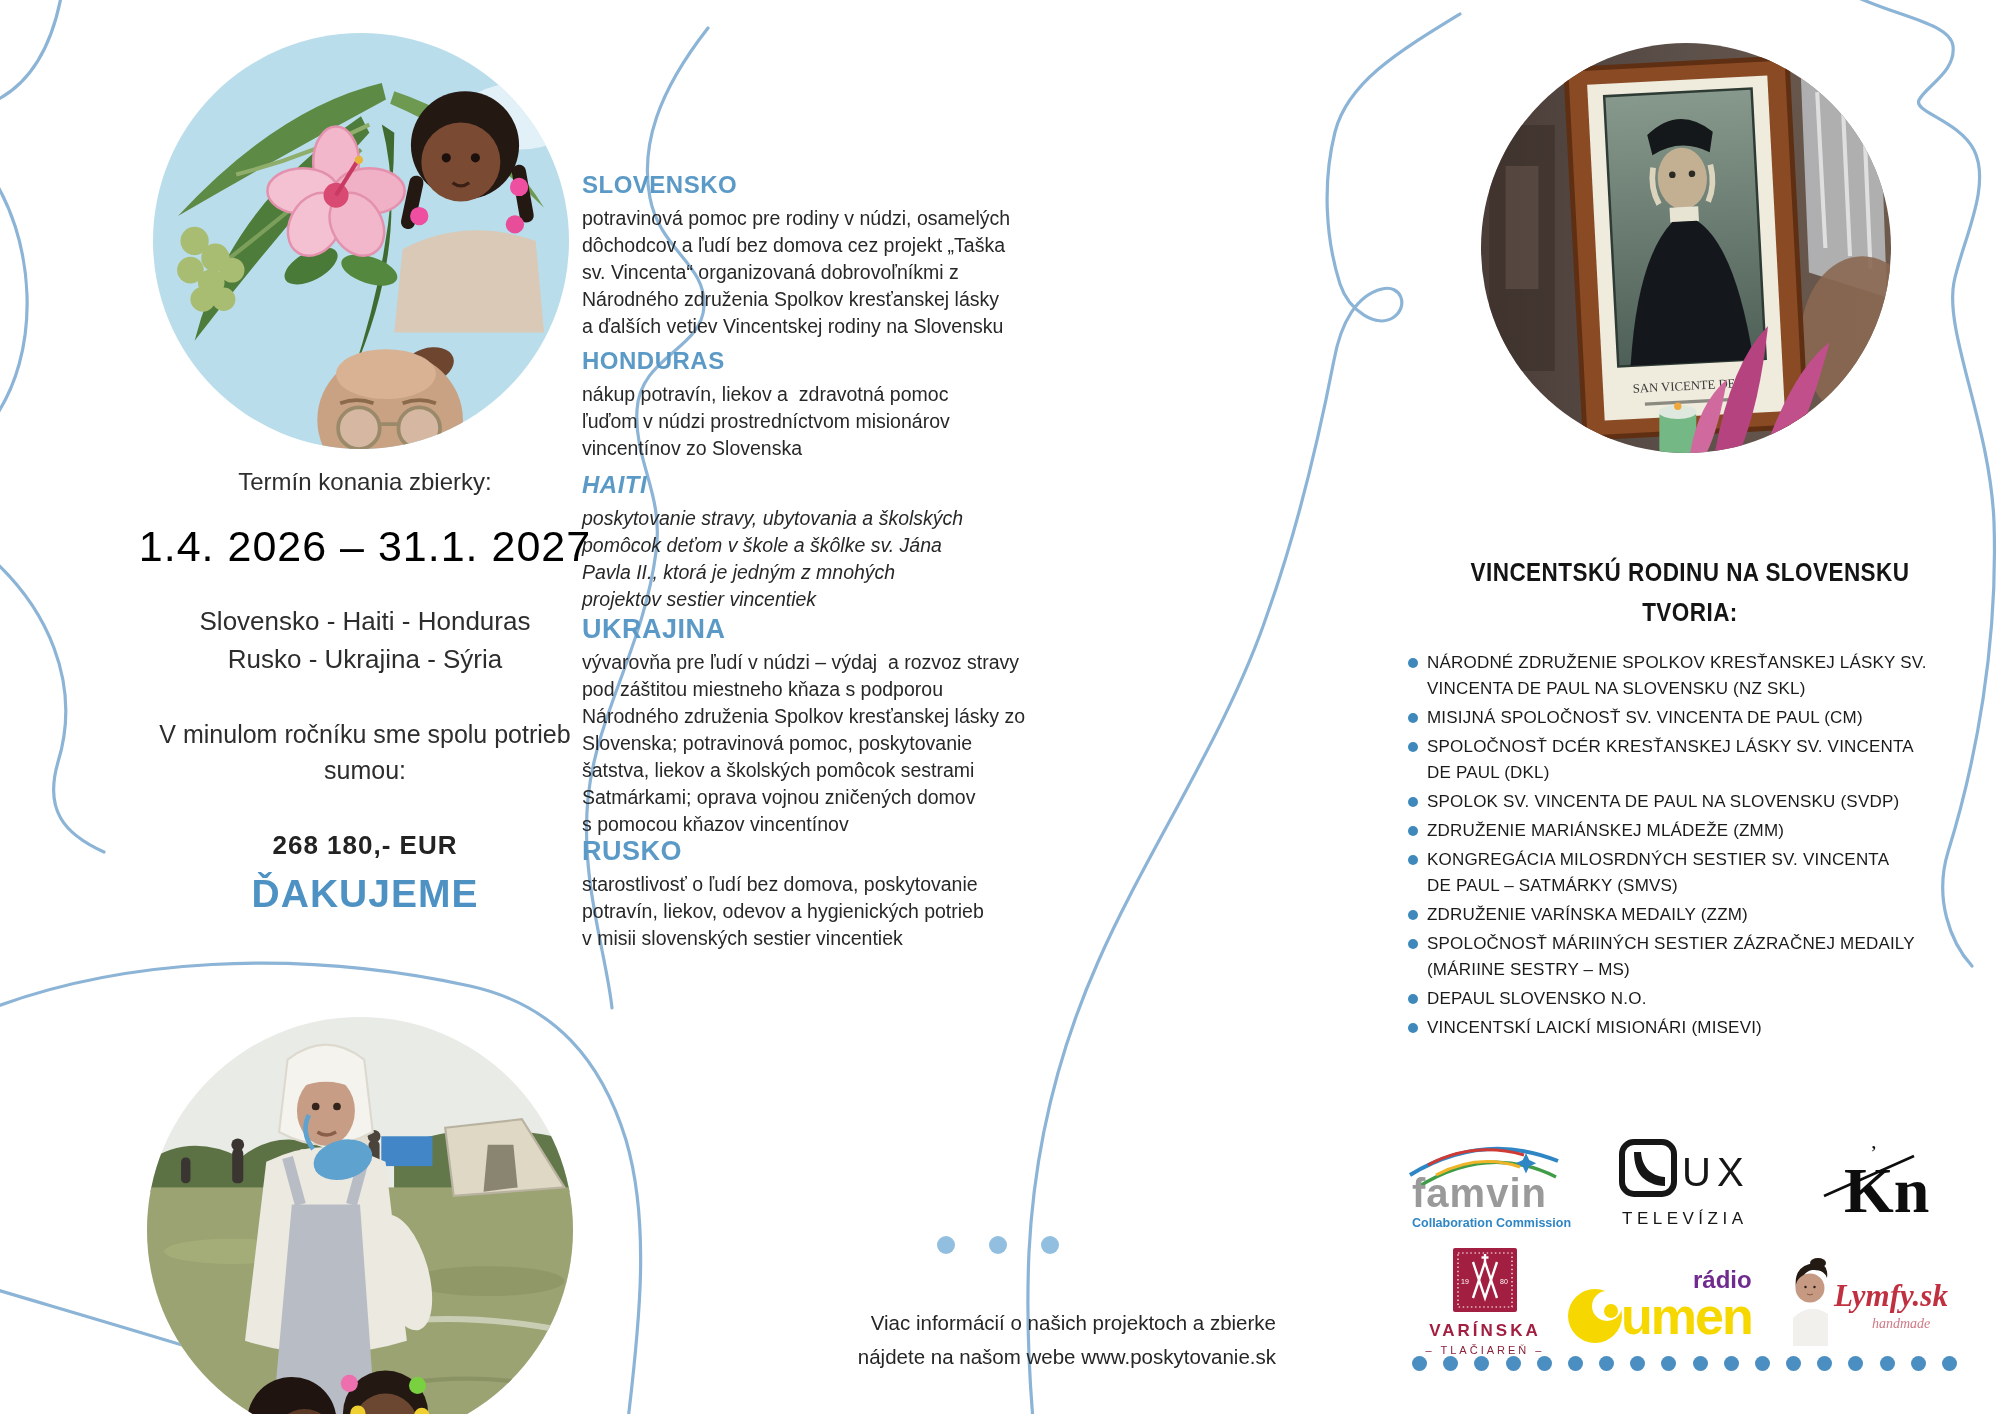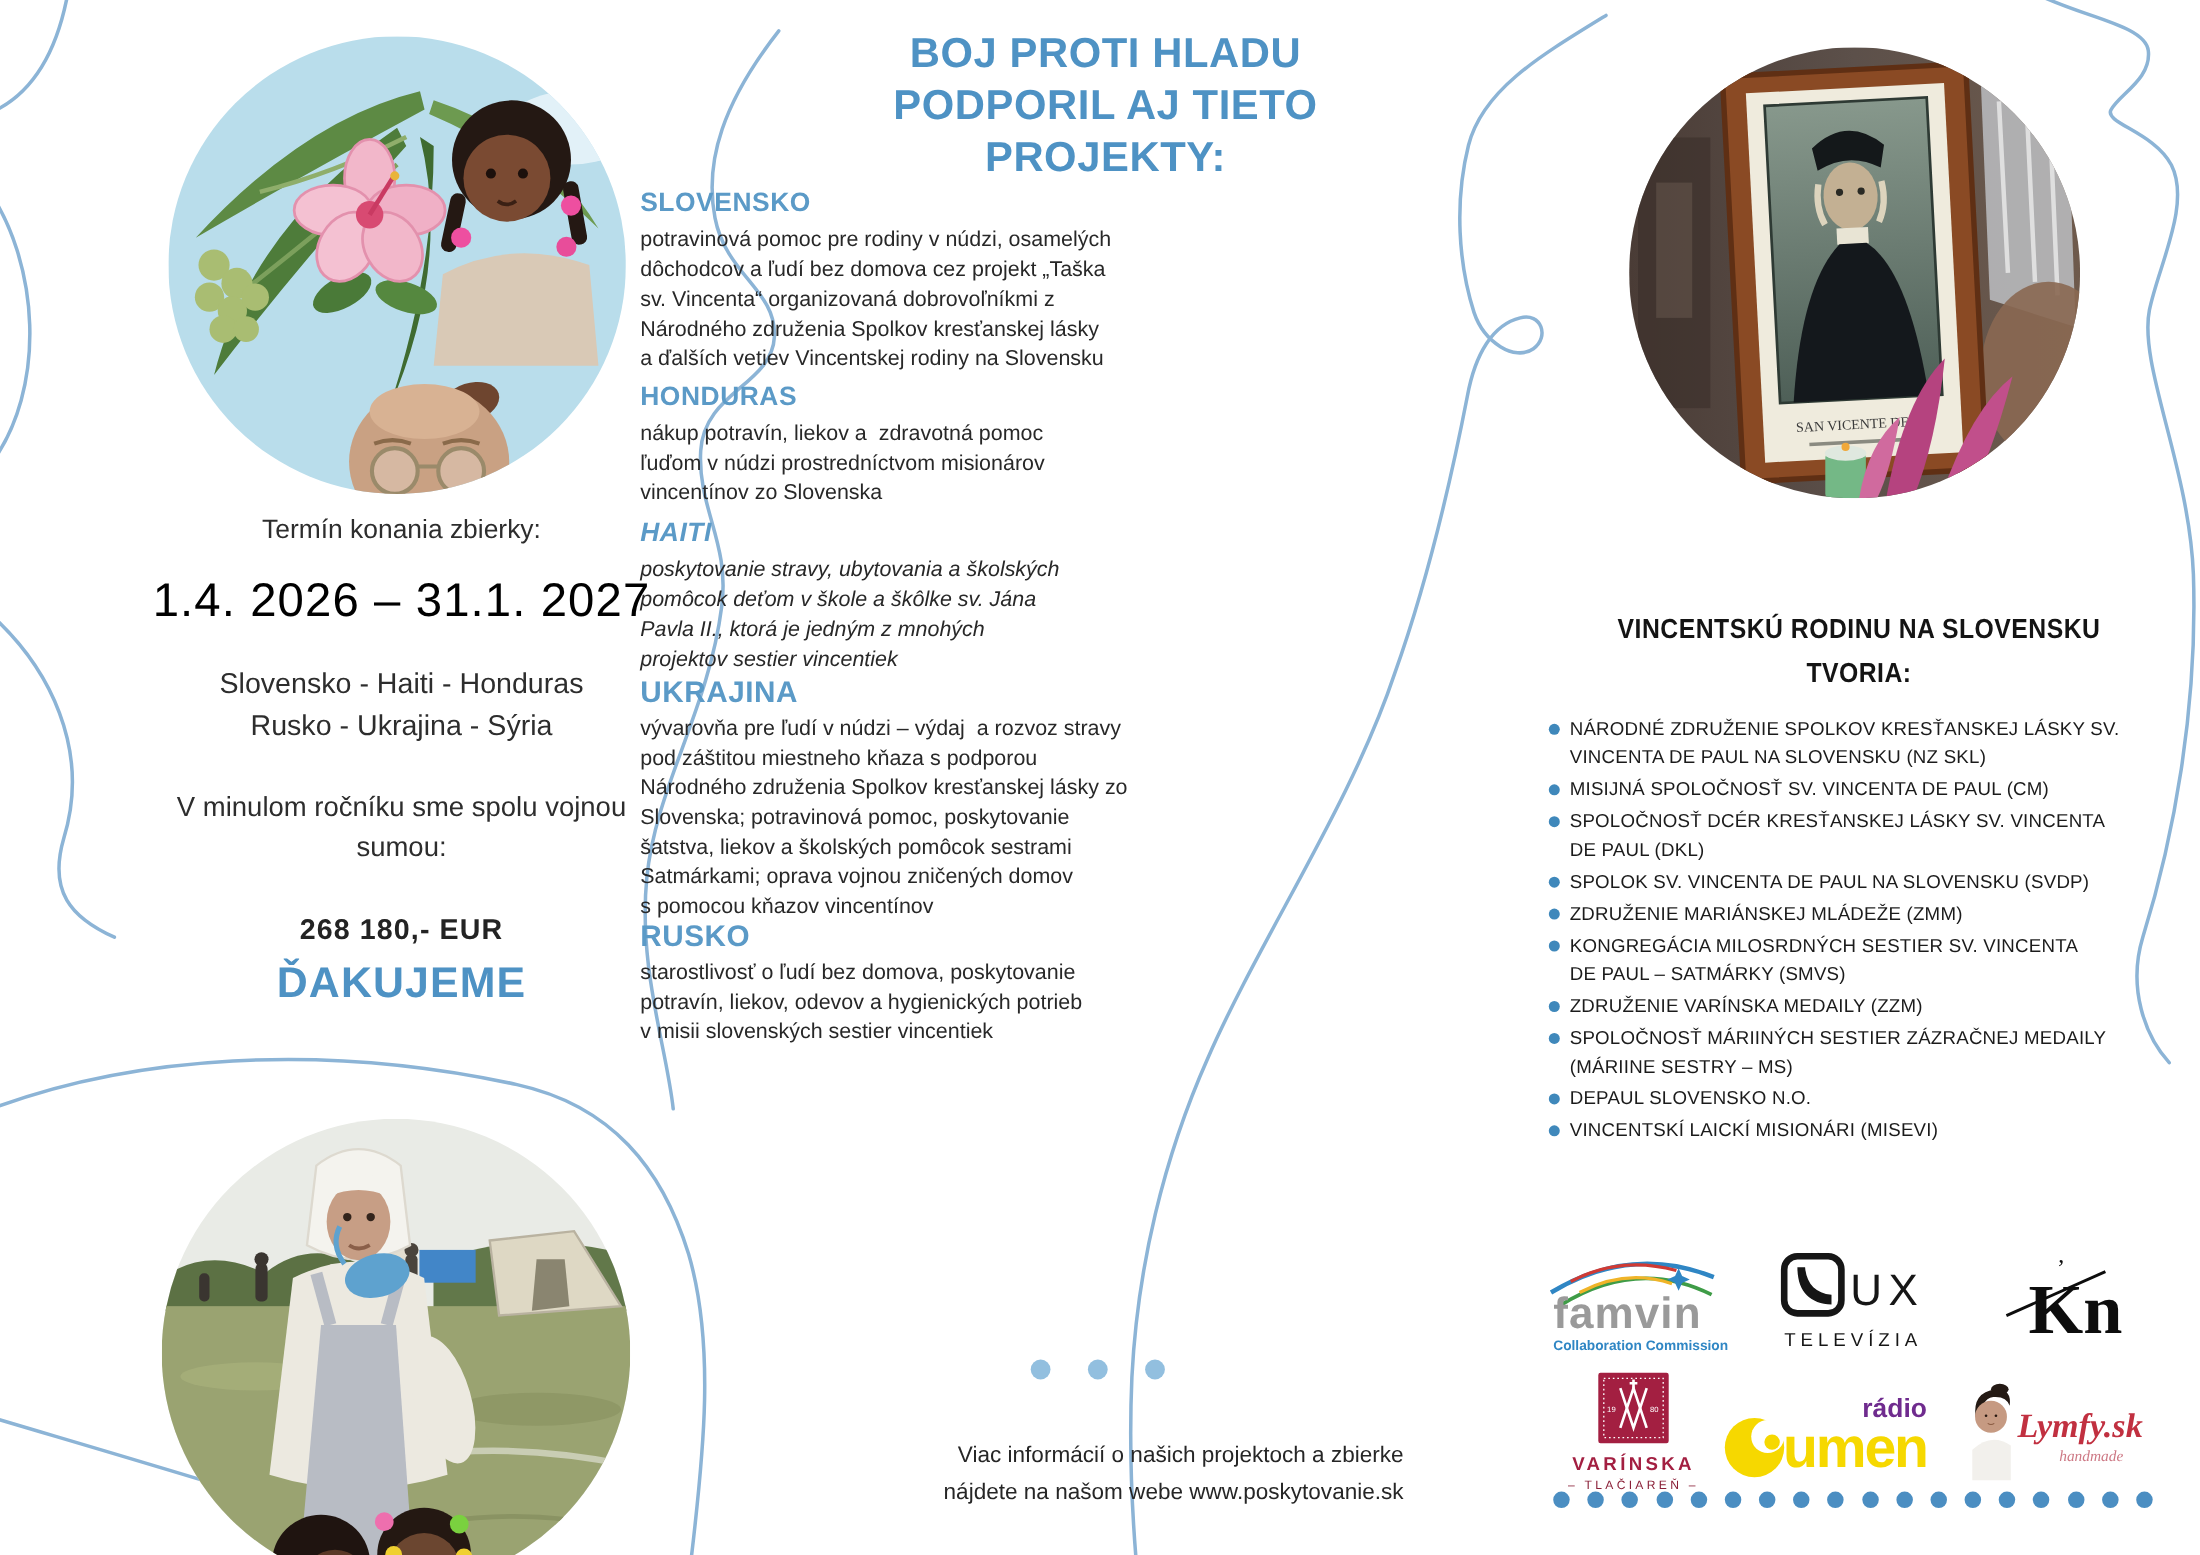--- a/index.html
+++ b/index.html
@@ -114,21 +114,21 @@
         <path d="M60,89 Q64,87.5 68,89" stroke="#8a6a4a" stroke-width=".9" fill="none"></path>
         <path d="M49,103 Q57,107 65,103 L65,100 Q57,104 49,100 Z" fill="#a58264"></path>
       </g>
     </svg>
   </div>
 
   <div class="abs left-text term-label">Termín konania zbierky:</div>
   <div class="abs left-text term-dates">1.4. 2026 – 31.1. 2027</div>
   <div class="abs left-text countries">Slovensko - Haiti - Honduras
 Rusko - Ukrajina - Sýria</div>
-  <div class="abs left-text lastyear">V minulom ročníku sme spolu vojnou
+  <div class="abs left-text lastyear">V minulom ročníku sme spolu potrieb
 sumou:</div>
   <div class="abs left-text amount">268 180,- EUR</div>
   <div class="abs left-text thanks">ĎAKUJEME</div>
 
   <div class="abs photo-circle" style="left:147px;top:1017px;width:426px;height:426px;">
     <svg viewBox="0 0 100 100" preserveAspectRatio="none">
       <rect width="100" height="100" fill="#e9ebe6"></rect>
       <path d="M0,34 Q10,27 22,33 Q32,25 44,32 L44,41 L0,41 Z" fill="#5c7144"></path>
       <path d="M58,31 Q75,23 100,29 L100,41 L58,41 Z" fill="#62784a"></path>
       <rect y="40" width="100" height="60" fill="#9aa371"></rect>
@@ -175,23 +175,20 @@
         <circle cx="58.6" cy="95" r=".9" fill="#1a0e08"></circle>
         <circle cx="47.5" cy="86" r="2" fill="#ee6fae"></circle>
         <circle cx="49.5" cy="93" r="1.8" fill="#f0d030"></circle>
         <circle cx="63.5" cy="86.5" r="2" fill="#7ad13f"></circle>
         <circle cx="64.5" cy="93.5" r="1.8" fill="#f0d030"></circle>
         <rect x="47" y="99" width="16" height="5" fill="#cfe2ea"></rect>
       </g>
     </svg>
   </div>
 
-  <div class="abs mid-title">BOJ PROTI HLADU
-PODPORIL AJ TIETO
-PROJEKTY:</div>
 
   <div class="abs section" style="top:170px;">
     <h3 class="sec-h">SLOVENSKO</h3>
     <p class="sec-b">potravinová pomoc pre rodiny v núdzi, osamelých
 dôchodcov a ľudí bez domova cez projekt „Taška
 sv. Vincenta“ organizovaná dobrovoľníkmi z
 Národného združenia Spolkov kresťanskej lásky
 a ďalších vetiev Vincentskej rodiny na Slovensku</p>
   </div>
   <div class="abs section" style="top:346px;">

